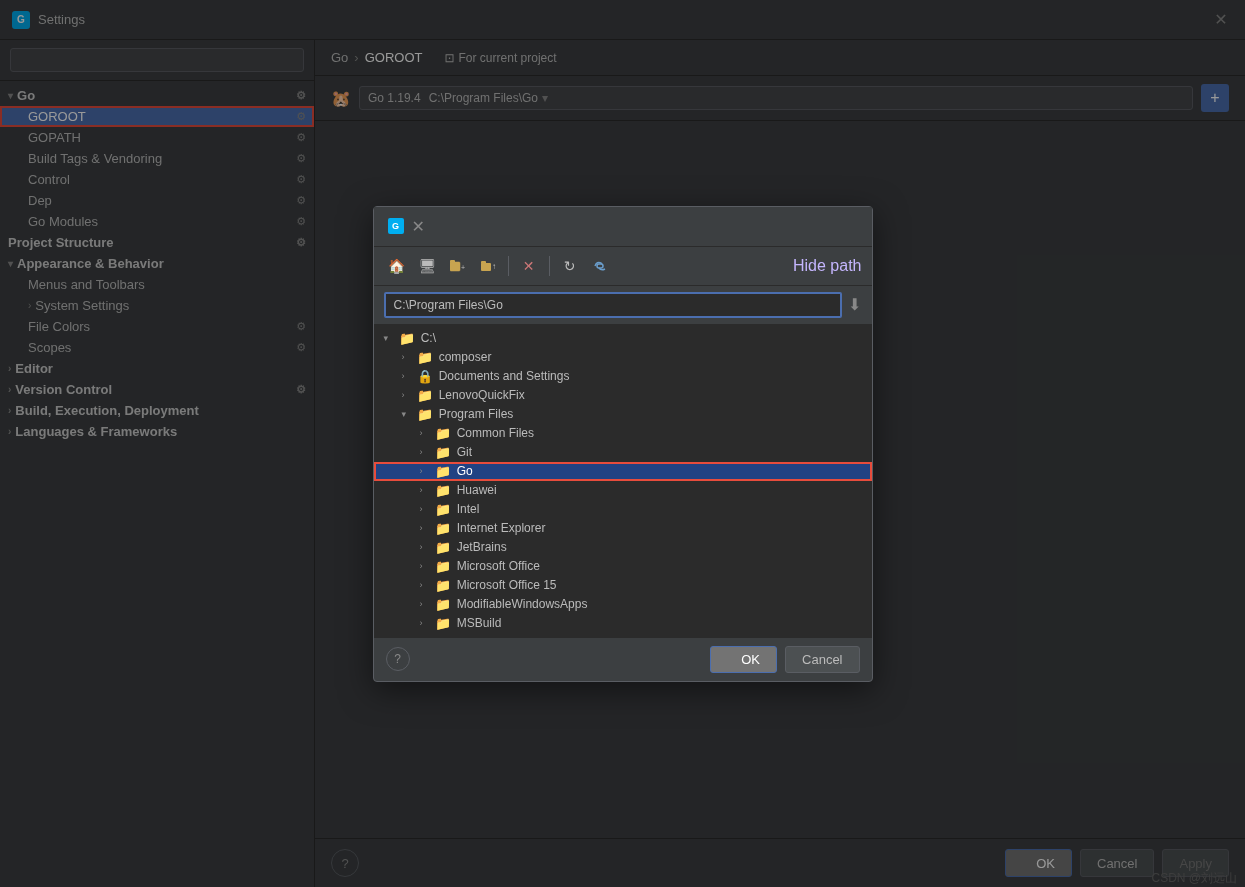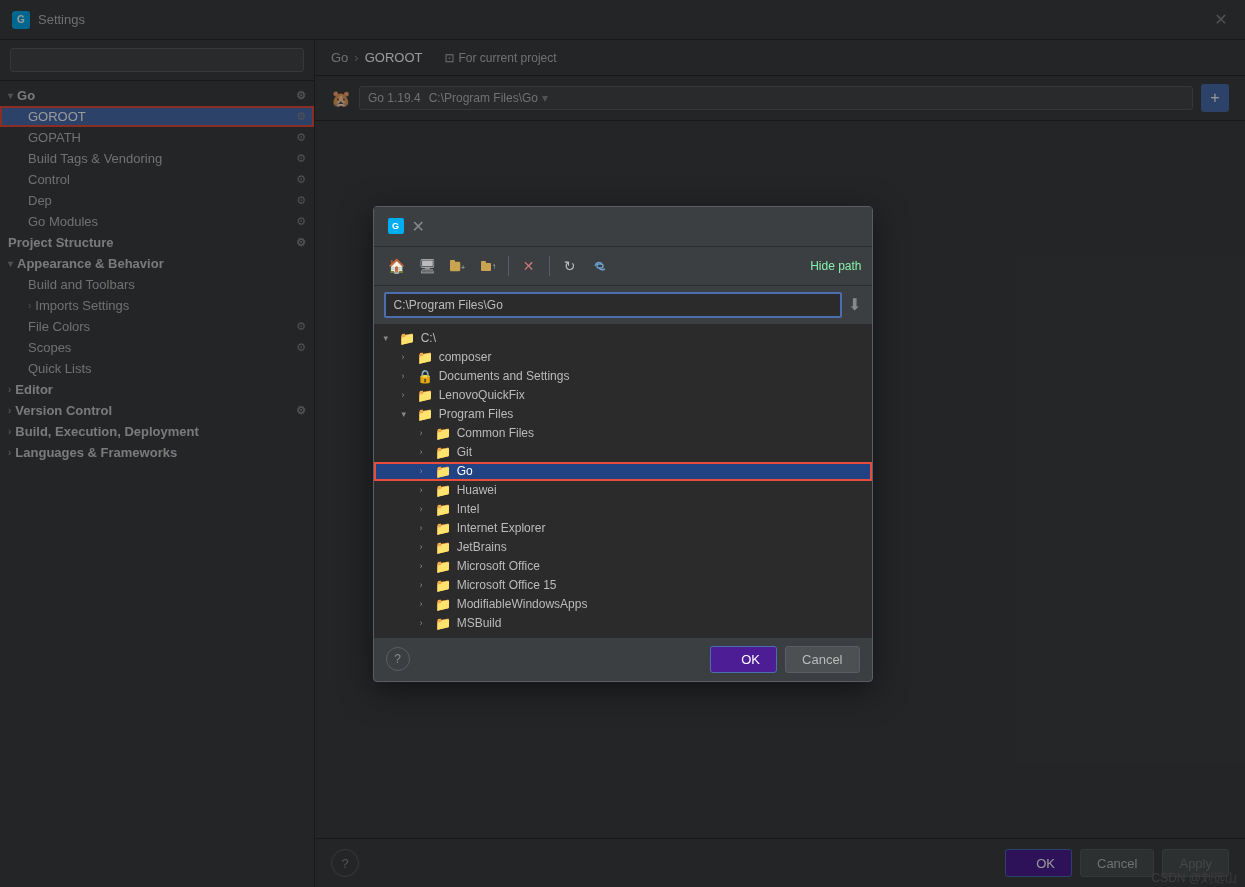--- a/index.html
+++ b/index.html
@@ -255,21 +255,21 @@
 
     .btn {
       padding: 5px 16px;
       border-radius: 3px;
       cursor: pointer;
       font-size: 13px;
       border: 1px solid transparent;
     }
 
     .btn-primary {
-      background: #4c1d95;
+      background: #737373;
       color: white;
       border-color: #4b6eaf;
       padding-left: 30px;
     }
 
     .btn-secondary {
       background: #4c5052;
       color: #bbbbbb;
       border-color: #5a5d63;
     }
@@ -379,23 +379,23 @@
       align-items: center;
       justify-content: center;
       border-radius: 3px;
       font-size: 14px;
     }
 
     .toolbar-sep { width: 1px; height: 20px; background: #5a5d63; margin: 0 4px; }
 
     .hide-path-btn {
       margin-left: auto;
-      color: #86efac;
-      cursor: pointer;
-      font-size: 12px;
+      color: #c4b5fd;
+      cursor: pointer;
+      font-size: 16px;
       background: none;
       border: none;
     }
 
     .path-input-row {
       padding: 6px 10px;
       display: flex;
       align-items: center;
       gap: 6px;
       border-bottom: 1px solid #2b2b2b;
@@ -559,42 +559,39 @@
           <span class="settings-icon">⚙</span>
         </div>
 
         <div class="tree-item category">
           <span class="tree-arrow">▾</span>
           <span>Appearance &amp; Behavior</span>
         </div>
 
 
         <div class="tree-item sub">
-          <span>Build and Toolbars</span>
+          <span>Menus and Toolbars</span>
         </div>
 
         <div class="tree-item sub">
           <span class="tree-arrow">›</span>
-          <span>Imports Settings</span>
+          <span>System Settings</span>
         </div>
 
         <div class="tree-item sub">
           <span>File Colors</span>
           <span class="settings-icon">⚙</span>
         </div>
 
         <div class="tree-item sub">
           <span>Scopes</span>
           <span class="settings-icon">⚙</span>
         </div>
 
 
-        <div class="tree-item sub">
-          <span>Quick Lists</span>
-        </div>
 
 
 
         <div class="tree-item category">
           <span class="tree-arrow">›</span>
           <span>Editor</span>
         </div>
 
 
         <div class="tree-item category">

